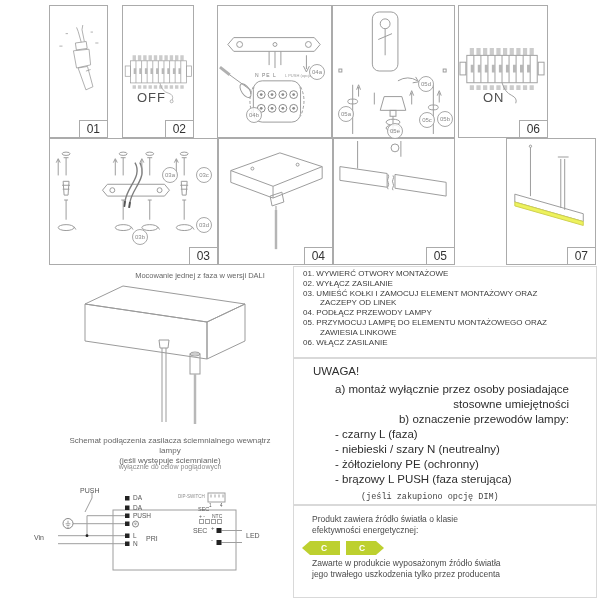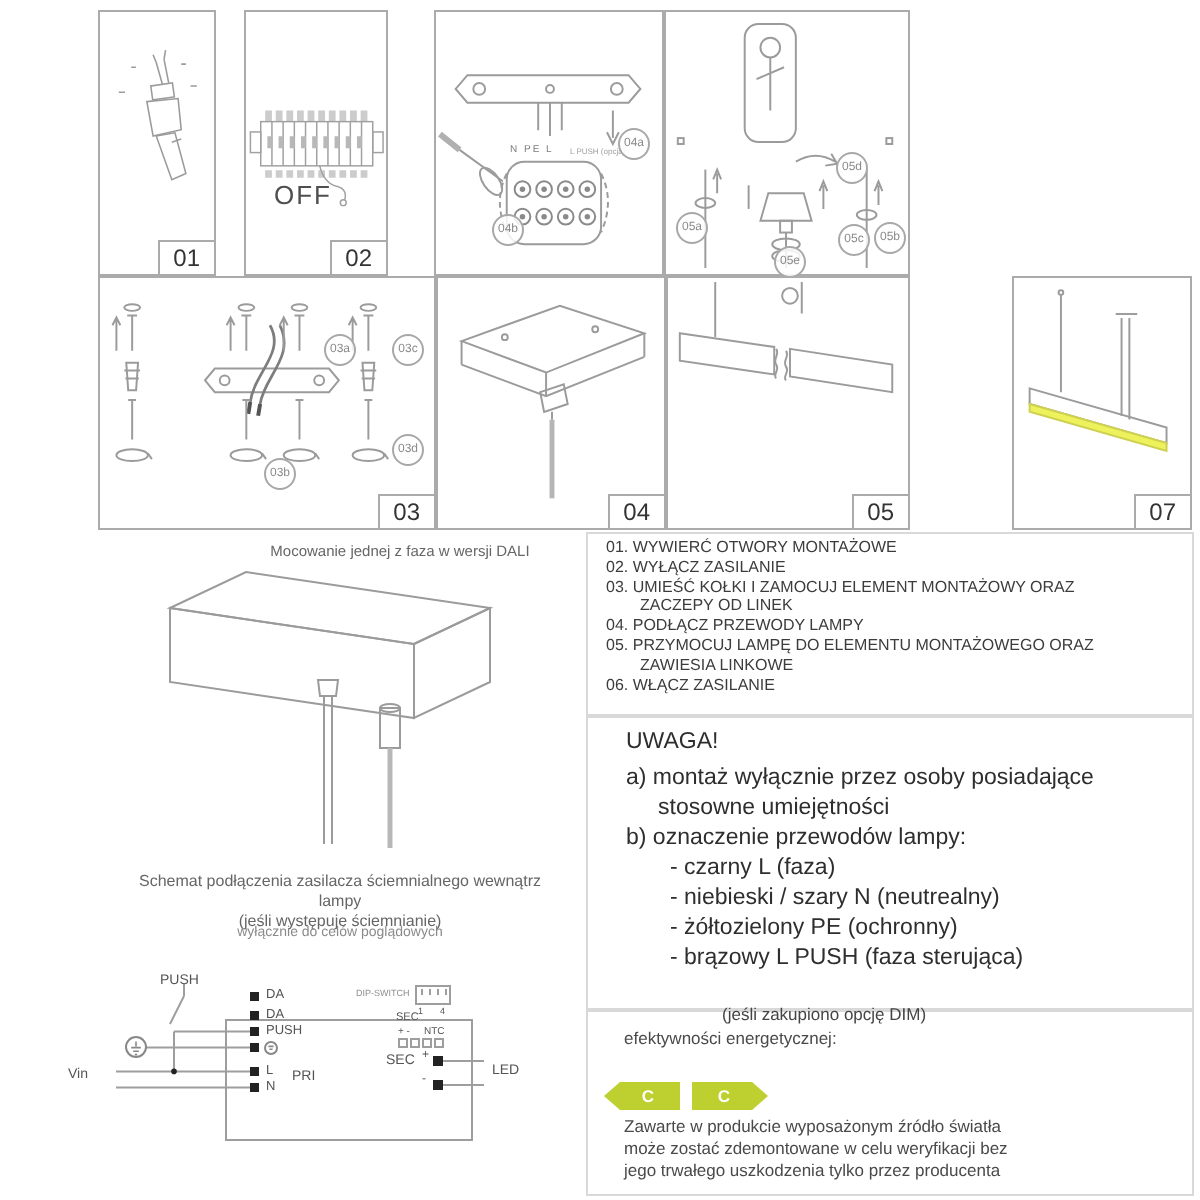--- a/index.html
+++ b/index.html
@@ -13,23 +13,23 @@
            font-size:6px;color:#8a8a8a;display:flex;align-items:center;justify-content:center;
            background:rgba(255,255,255,.85);}
   .pcap{position:absolute;font-size:13px;color:#4f4f4f;letter-spacing:1px;}
   .tinylabel{position:absolute;color:#7d7d7d;white-space:nowrap;}
   .smallcap{position:absolute;color:#666;text-align:center;}
   .rbox{position:absolute;border:1px solid #d9d9d9;box-sizing:border-box;}
   .steps{position:absolute;font-size:8px;line-height:9.8px;color:#3c3c3c;}
   .step{padding-left:7px;text-indent:-17px;}
   .uwaga{position:absolute;font-size:11.5px;line-height:15px;color:#2e2e2e;}
   .uwaga .title{margin-bottom:3px;}
-  .uwaga .hang{padding-left:16px;text-indent:-16px;}
+  .uwaga .hang{padding-left:16px;text-indent:-16px;text-align:right;}
   .uwaga .wire{padding-left:22px;}
-  .uwaga .note{padding-left:48px;font-size:8.5px;color:#444;line-height:11px;margin-top:15px;}
+  .uwaga .note{padding-left:48px;font-size:8.5px;color:#444;line-height:11px;margin-top:5px;font-family:Liberation Mono, monospace;}
   .energy-text{position:absolute;font-size:8.5px;line-height:11px;color:#4a4a4a;}
   .badge{position:absolute;width:38px;height:14px;}
   .badge svg{position:absolute;left:0;top:0;}
   .badge .ch{position:absolute;left:0;top:1.5px;width:100%;text-align:center;font-size:8.5px;
              font-weight:bold;color:#fff;}
   .wl{position:absolute;color:#555;white-space:nowrap;}
   .wiring{position:absolute;}
 </style>
 </head>
 <body>
@@ -135,20 +135,36 @@
           <rect x="112" y="64" width="3" height="3"></rect>
       </g>
     </svg>
     <span class="callout" style="left:5px;top:100px;">05a</span>
     <span class="callout" style="left:104px;top:105px;">05b</span>
     <span class="callout" style="left:86px;top:106px;">05c</span>
     <span class="callout" style="left:85px;top:70px;">05d</span>
     <span class="callout" style="left:54px;top:117px;">05e</span>
   </div>
 
+  <div class="panel" style="left:458px;top:5px;width:90px;height:133px;">
+    <svg viewBox="0 0 90 133">
+      <g stroke="#a0a0a0" fill="none" stroke-width="1">
+        <path d="M11,46 h66" stroke="#cccccc" stroke-width="7" stroke-dasharray="4.3,2.5"></path>
+        <rect x="8" y="50" width="72" height="28"></rect>
+        <rect x="1" y="57" width="6" height="13"></rect>
+        <rect x="81" y="57" width="6" height="13"></rect>
+        <path d="M15.2,50 v28 M22.4,50 v28 M29.6,50 v28 M36.8,50 v28 M44,50 v28 M51.2,50 v28 M58.4,50 v28 M65.6,50 v28 M72.8,50 v28"></path>
+        <path d="M12,63.5 h64" stroke="#b8b8b8" stroke-width="8" stroke-dasharray="3.2,4"></path>
+        <path d="M11,83 h66" stroke="#cccccc" stroke-width="5" stroke-dasharray="4.3,2.5"></path>
+        <path d="M44,78 q3,10 10,13 q6,3 4,8"></path>
+      </g>
+    </svg>
+    <span class="pcap" style="left:24px;top:84px;">ON</span>
+    <span class="numbox">06</span>
+  </div>
 
   <div class="panel" style="left:49px;top:138px;width:169px;height:127px;">
     <svg viewBox="0 0 169 127">
       <g stroke="#9b9b9b" fill="none" stroke-width="1">
         <path d="M58,46 H116 L121,52 L116,58 H58 L53,52 Z"></path>
         <circle cx="63" cy="52" r="2.5"></circle>
           <circle cx="111" cy="52" r="2.5"></circle>
         <path d="M86,24 C94,38 78,48 76,63 M91,24 C99,40 83,50 81,64" stroke="#7d7d7d" stroke-width="1.4"></path>
         <path d="M76,63 l-1,6 M81,64 l-1,6" stroke="#555" stroke-width="2"></path>
 
@@ -323,35 +339,35 @@
     <div class="hang">a) montaż wyłącznie przez osoby posiadające stosowne umiejętności</div>
     <div class="hang">b) oznaczenie przewodów lampy:</div>
     <div class="wire">- czarny L (faza)</div>
     <div class="wire">- niebieski / szary N (neutrealny)</div>
     <div class="wire">- żółtozielony PE (ochronny)</div>
     <div class="wire">- brązowy L PUSH (faza sterująca)</div>
     <div class="note">(jeśli zakupiono opcję DIM)</div>
   </div>
 
   <div class="energy-text" style="left:312px;top:514px;width:270px;">
+    <div>Produkt zawiera źródło światła o klasie</div>
     <div>efektywności energetycznej:</div>
   </div>
 
   <div class="badge" style="left:302px;top:541px;">
     <svg width="38" height="14" viewBox="0 0 38 14">
       <polygon points="8,0 38,0 38,14 8,14 0,7" fill="#bdd02f"></polygon>
     </svg>
     <span class="ch" style="padding-left:6px;box-sizing:border-box;">C</span>
   </div>
   <div class="badge" style="left:346px;top:541px;">
     <svg width="38" height="14" viewBox="0 0 38 14">
       <polygon points="0,0 30,0 38,7 30,14 0,14" fill="#bdd02f"></polygon>
     </svg>
     <span class="ch" style="padding-right:6px;box-sizing:border-box;">C</span>
   </div>
 
   <div class="energy-text" style="left:312px;top:558px;width:276px;">
     <div>Zawarte w produkcie wyposażonym źródło światła</div>
-    <div>może zostać zdemontowane w celu weryfikacji bez</div>
     <div>jego trwałego uszkodzenia tylko przez producenta</div>
   </div>
 
 </div>
 
 </body></html>

